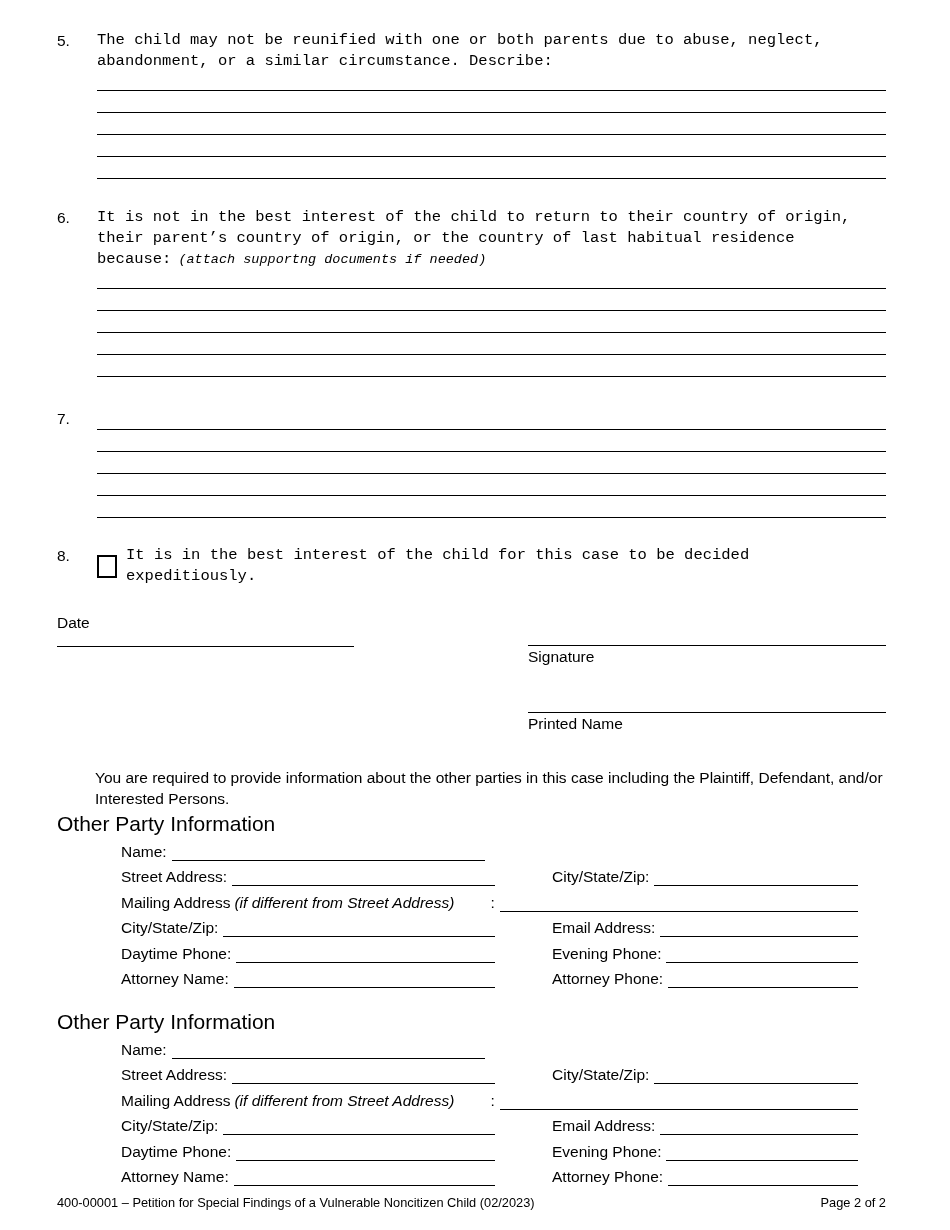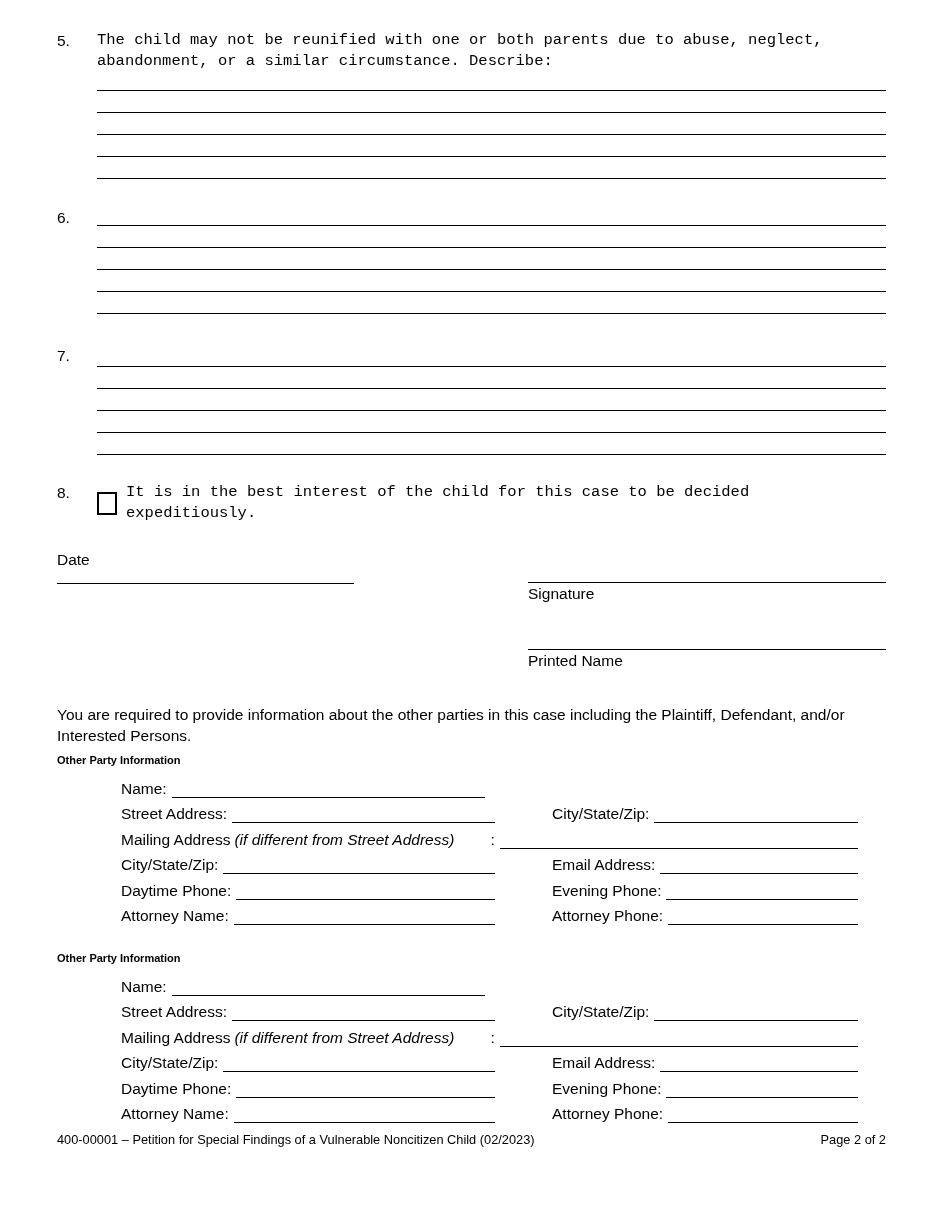--- a/index.html
+++ b/index.html
@@ -32,22 +32,22 @@
     margin-right:9px; flex-shrink:0; background:#fff;
   }
   
   .sig-area { display:flex; margin-top:25px; }
   .sig-left { width:297px; flex-shrink:0; }
   .date-line { margin-top:13px; border-bottom:1.5px solid #000; height:0; }
   .sig-right { margin-left:auto; width:358px; padding-top:33px; }
   .sig-line { border-bottom:1.5px solid #000; height:0; }
   .sig-line.second { margin-top:45px; }
   
-  .intro { margin-top:33px; }
-  .party-heading { font-weight:bold; font-size:11px; margin-top:4px; }
+  .intro { margin-top:33px;margin-left:38px; }
+  .party-heading { font-weight:normal; font-size:21px; margin-top:4px; }
   .party-heading.second { margin-top:22px; }
   .party-fields { margin:2px 28px 0 28px; }
   .frow { display:flex; height:25.5px; align-items:flex-end; }
   .fcol { display:flex; align-items:flex-end; min-width:0; }
   .fcol.left { width:410px; flex-shrink:0; }
   .fcol.right { flex:1; margin-left:21px; }
   .fcol.full { flex:1;justify-content:flex-end; }
   .fcol.name-col { width:400px; }
   .flabel { white-space:nowrap; padding-right:5px;margin-left:36px; }
   .flabel.tight { padding-right:0; }
@@ -74,20 +74,21 @@
         <div class="wline"></div>
         <div class="wline"></div>
         <div class="wline"></div>
       </div>
     </div>
   </div>
 
   <div class="item" id="item-6">
     <div class="item-num">6.</div>
     <div class="item-body">
+      <div class="item-text"><span>It is not in the best interest of the child to return to their country of origin, their parent’s country of origin, or the country of last habitual residence because:</span><span class="inline-note">(attach supportng documents if needed)</span></div>
       <div class="wlines mt-n3">
         <div class="wline"></div>
         <div class="wline"></div>
         <div class="wline"></div>
         <div class="wline"></div>
         <div class="wline"></div>
       </div>
     </div>
   </div>
 

